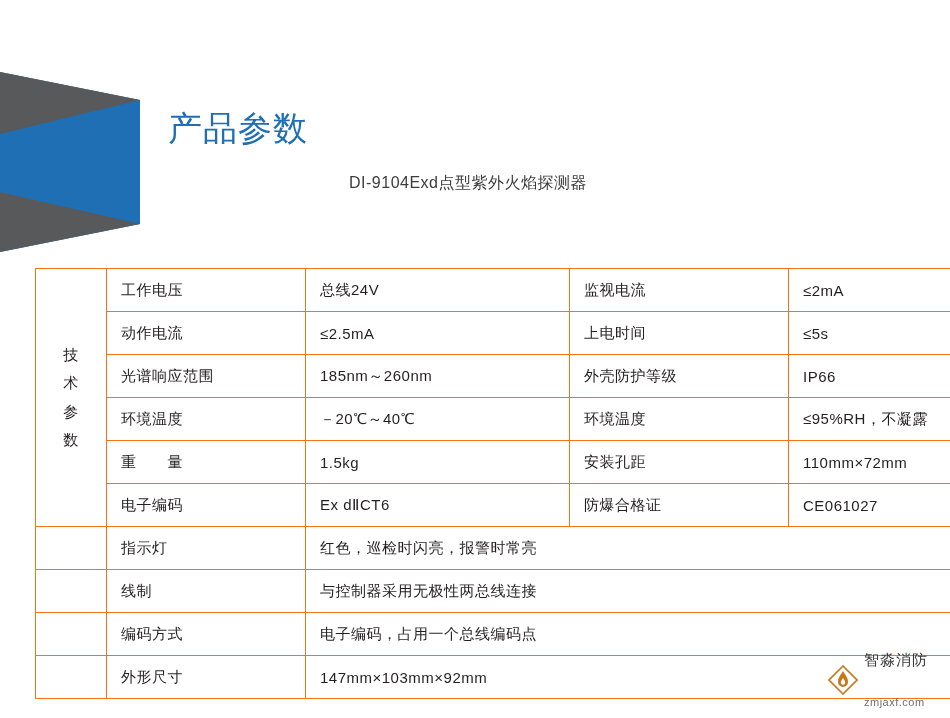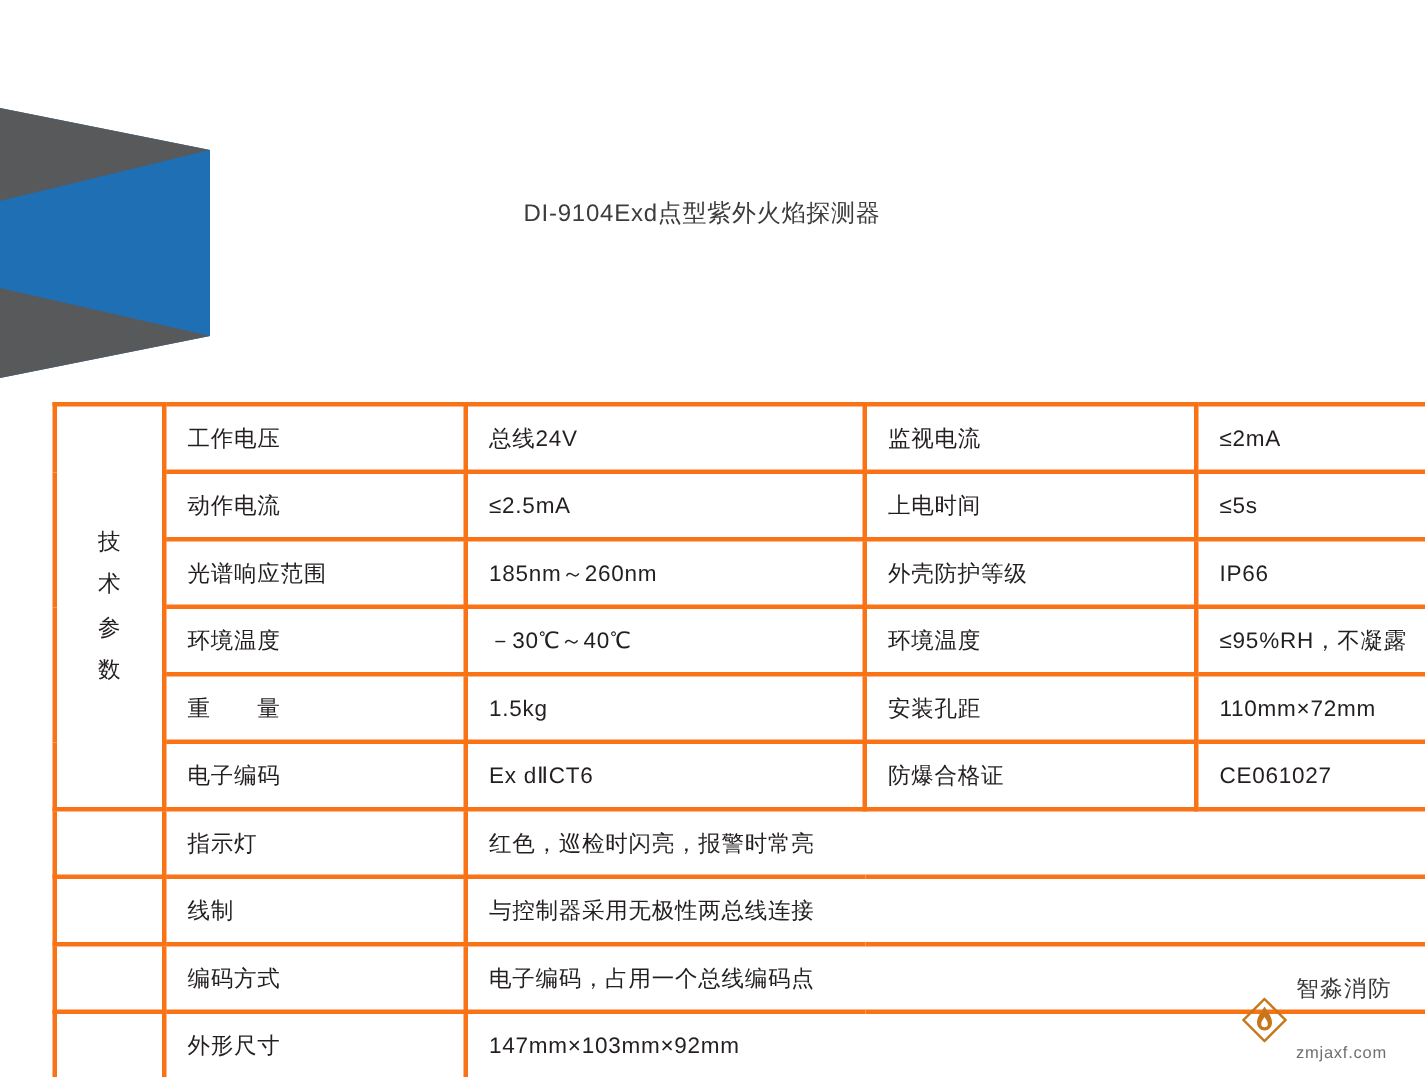--- a/index.html
+++ b/index.html
@@ -52,21 +52,21 @@
   
   .spec-table {
     position: absolute;
     left: 35px;
     top: 268px;
     width: 880px;
     border-collapse: collapse;
     table-layout: fixed;
   }
   .spec-table td {
-    border: 3px solid #f97316;
+    border: 1px solid #f97316;
     height: 42px;
     font-size: 15px;
     color: #231f20;
     padding: 0 14px;
     vertical-align: middle;
     letter-spacing: 0.5px;
   }
   .col-side {
     width: 70px;
     text-align: center;
@@ -120,20 +120,21 @@
 <div class="banner">
   <svg width="140" height="180" viewBox="0 0 140 180" xmlns="http://www.w3.org/2000/svg">
     <polygon points="0,0 140,28 140,152 0,180" fill="#1f6fb4"></polygon>
     <polygon points="0,0 140,28 0,62" fill="#58595b"></polygon>
     <polygon points="0,180 140,152 0,120" fill="#58595b"></polygon>
     <polygon points="0,62 0,0 0,0" fill="#ffffff"></polygon>
   </svg>
 </div>
 
 <div class="header">
+  <h1 class="header-title">产品参数</h1>
   <div class="header-sub">DI-9104Exd点型紫外火焰探测器</div>
 </div>
 
 <table class="spec-table">
   <tbody>
     <tr>
       <td class="col-side" rowspan="6">
         <span class="side-char">技</span>
         <span class="side-char">术</span>
         <span class="side-char">参</span>
@@ -151,21 +152,21 @@
       <td class="col-value2">≤5s</td>
     </tr>
     <tr>
       <td class="col-label1">光谱响应范围</td>
       <td class="col-value1">185nm～260nm</td>
       <td class="col-label2">外壳防护等级</td>
       <td class="col-value2">IP66</td>
     </tr>
     <tr>
       <td class="col-label1">环境温度</td>
-      <td class="col-value1">－30℃～40℃</td>
+      <td class="col-value1">－20℃～40℃</td>
       <td class="col-label2">环境温度</td>
       <td class="col-value2">≤95%RH，不凝露</td>
     </tr>
     <tr>
       <td class="col-label1">重　　量</td>
       <td class="col-value1">1.5kg</td>
       <td class="col-label2">安装孔距</td>
       <td class="col-value2">110mm×72mm</td>
     </tr>
     <tr>

